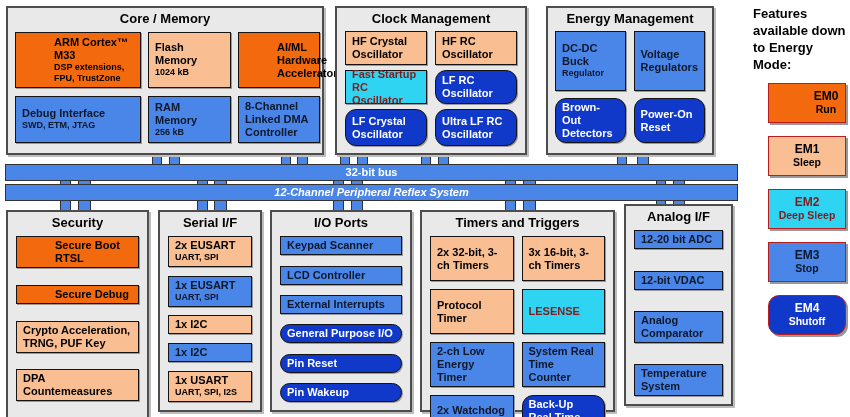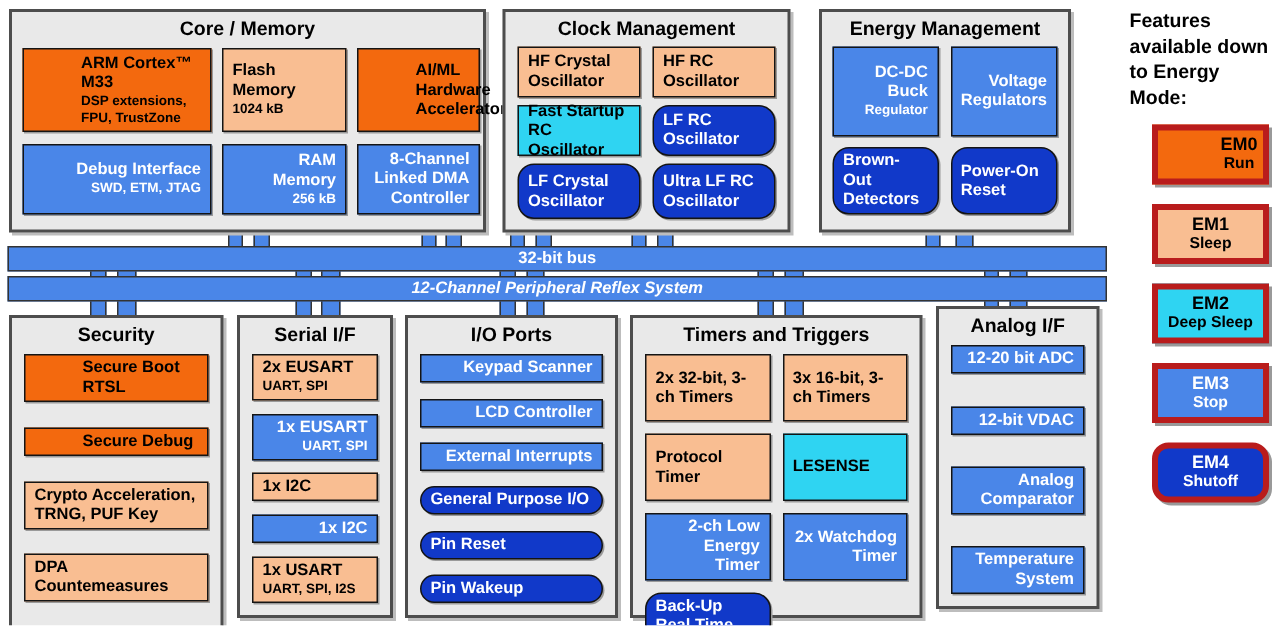--- a/index.html
+++ b/index.html
@@ -34,41 +34,41 @@
   
   .block {
     border:1px solid #141414; padding:2px 6px;
     display:flex; flex-direction:column; justify-content:center;
     box-shadow:1px 1px 0 #9a9a9a;
   }
   .bt { font-size:11px; font-weight:bold; line-height:1.18; }
   .bs { font-size:9px;  font-weight:bold; line-height:1.3; }
   .em0 { background:var(--em0); color:#000;padding-left:38px; }
   .em1 { background:var(--em1); color:#000; }
-  .em2 { background:var(--em2); color:#000000; }
-  .em3 { background:var(--em3); color:#ffffff;text-align:right; }
+  .em2 { background:var(--em2); color:#7f1d1d; }
+  .em3 { background:var(--em3); color:#0f172a; }
   .em4 { background:var(--em4); color:#fff;border-radius:11px; }
 
   
   .bus {
     position:absolute; left:5px; width:733px; height:17px;
     background:var(--bus); border:1px solid #333;
     display:flex; align-items:center; justify-content:center; z-index:2;
   }
   .bus span { color:#fff; font-size:11px; font-weight:bold; line-height:1; }
   .stub { position:absolute; background:var(--bus); border:1px solid #333; border-top:none; border-bottom:none; z-index:1; }
   .stub.t { top:152px; height:14px; }
   .stub.b { top:179px; height:34px; }
 
   
   #legend { position:absolute; left:753px; top:6px; width:93px; display:flex; flex-direction:column; }
   .legend-title { font-size:13px; font-weight:bold; color:#000; line-height:1.3; }
   .modes { margin-top:9px; display:flex; flex-direction:column; gap:13px; align-items:flex-end; }
   .mode {
-    width:78px; height:40px; border:4px solid #b91c1c; box-shadow:2px 2px 0 #999;
+    width:78px; height:40px; border:1px solid #b91c1c; box-shadow:2px 2px 0 #999;
     display:flex; flex-direction:column; align-items:center; justify-content:center;
   }
   .mode .mid    { font-size:12px; font-weight:bold; line-height:1.2; }
   .mode .mlabel { font-size:10.5px; font-weight:bold; line-height:1.2; }
 </style>
 </head>
 <body>
 
 <div class="canvas">
 
@@ -246,20 +246,23 @@
         <div class="block em1">
           <div class="bt">Protocol Timer</div>
         </div>
         <div class="block em2">
           <div class="bt">LESENSE</div>
         </div>
         <div class="block em3">
           <div class="bt">2-ch Low Energy Timer</div>
         </div>
         <div class="block em3">
+          <div class="bt">System Real Time Counter</div>
+        </div>
+        <div class="block em3">
           <div class="bt">2x Watchdog Timer</div>
         </div>
         <div class="block em4">
           <div class="bt">Back-Up Real Time Counter</div>
         </div>
       </div>
   </div>
   <div class="section" id="sec-analog">
     <div class="sec-title">Analog I/F</div>
     <div class="blocks">

